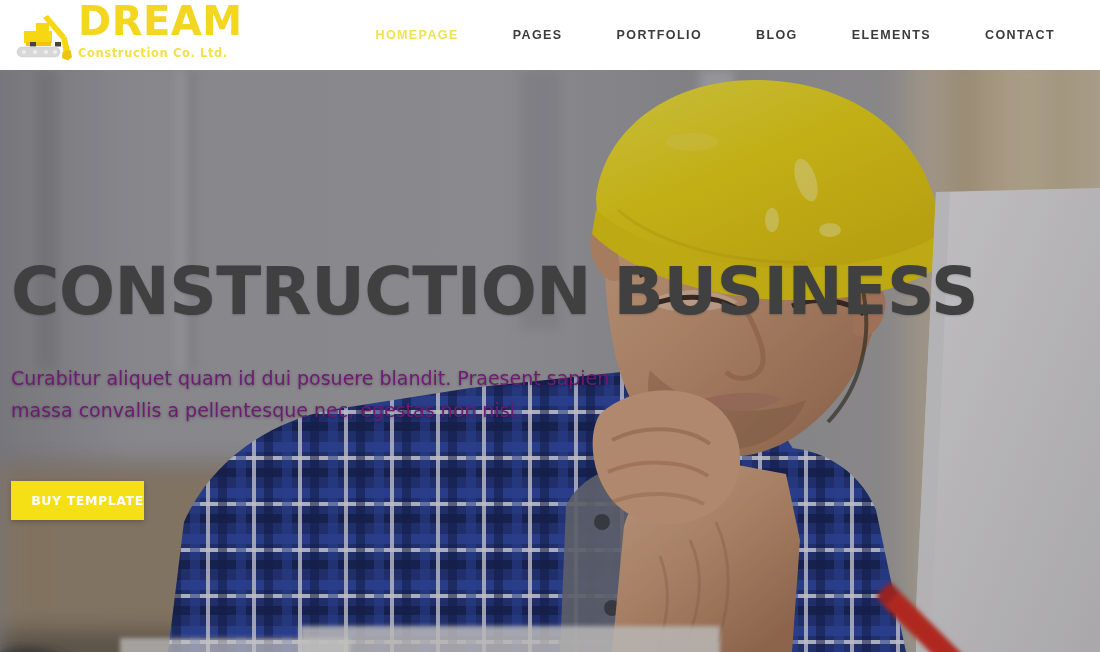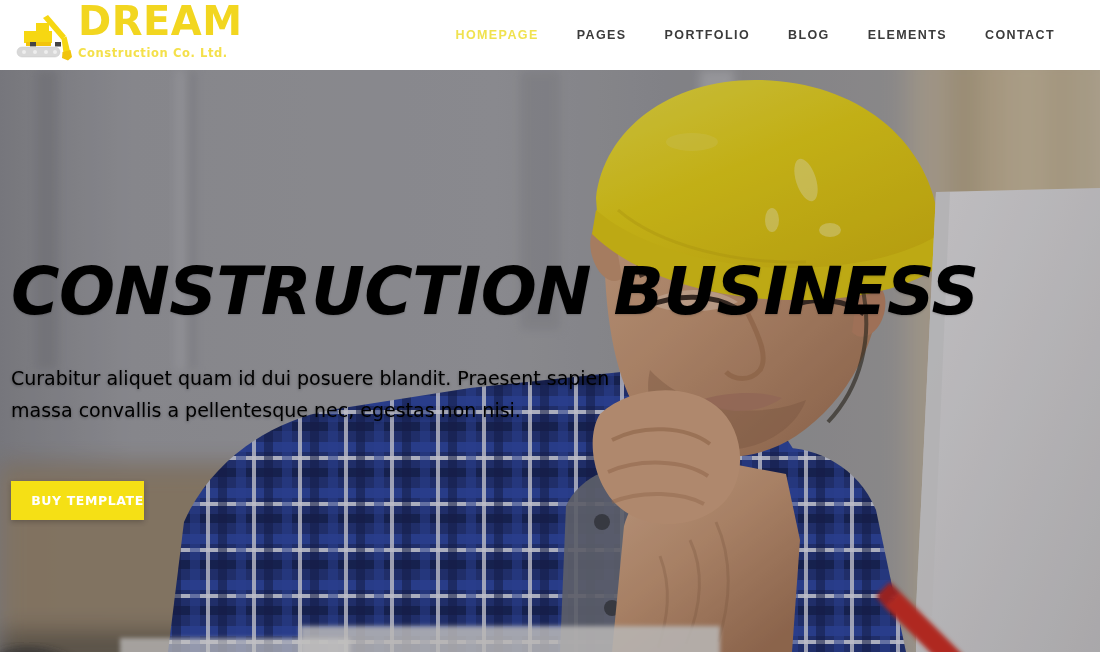--- a/index.html
+++ b/index.html
@@ -36,21 +36,21 @@
     font-family:"DejaVu Sans", sans-serif;
   }
   .logo-sub {
     font-size:11.5px; font-weight:bold; line-height:13px;
     color:#f4e04a; letter-spacing:0.6px; margin-top:8px;
     font-family:"DejaVu Sans", sans-serif;
   }
 
   .nav {
     position:absolute; right:26px; top:0;
-    height:70px; display:flex; align-items:flex-start; gap:0;
+    height:70px; display:flex; align-items:flex-start; gap:16px;
   }
   .nav-item {
     font-size:12.5px; font-weight:bold; letter-spacing:1.4px;
     color:#3b3b3b; text-transform:uppercase;
     padding:0 19px; cursor:pointer; white-space:nowrap;
     text-decoration:none; line-height:70px; display:block;
   }
   .nav-item.active { color:#f0e24f; }
 
   
@@ -71,32 +71,31 @@
     position:absolute; left:0; top:0;
     width:1100px; height:582px;
     z-index:25;
     padding-left:11px;
   }
   .hero-title {
     position:absolute; left:11px; top:187px;
     font-family:"DejaVu Sans", sans-serif;
     font-size:66px; font-weight:bold;
     line-height:70px; letter-spacing:-0.5px;
-    color:#000000;
+    color:#404040;
     text-transform:uppercase;
     white-space:nowrap;
     text-shadow:0 1px 2px rgba(0,0,0,0.18);
-    font-style:italic;
   }
   .hero-sub {
     position:absolute; left:11px; top:292px;
     width:600px;
     font-family:"DejaVu Sans", sans-serif;
     font-size:19px; font-weight:normal;
-    line-height:32px; color:#000000;
+    line-height:32px; color:#701a75;
     text-shadow:0 1px 3px rgba(0,0,0,0.35);
   }
   .hero-btn {
     position:absolute; left:11px; top:411px;
     width:133px; height:39px;
     background:#f5e015;
     border:none; cursor:pointer;
     display:flex; align-items:center; justify-content:center;
     font-family:"DejaVu Sans", sans-serif;
     font-size:12.5px; font-weight:bold; letter-spacing:0.6px;

